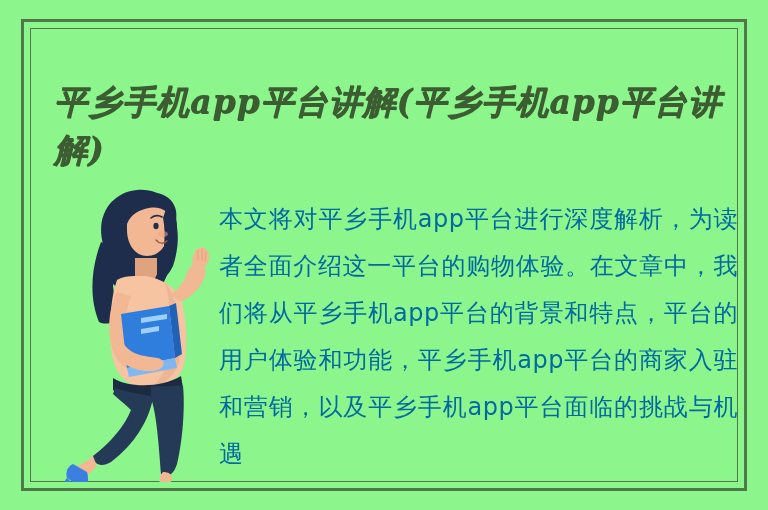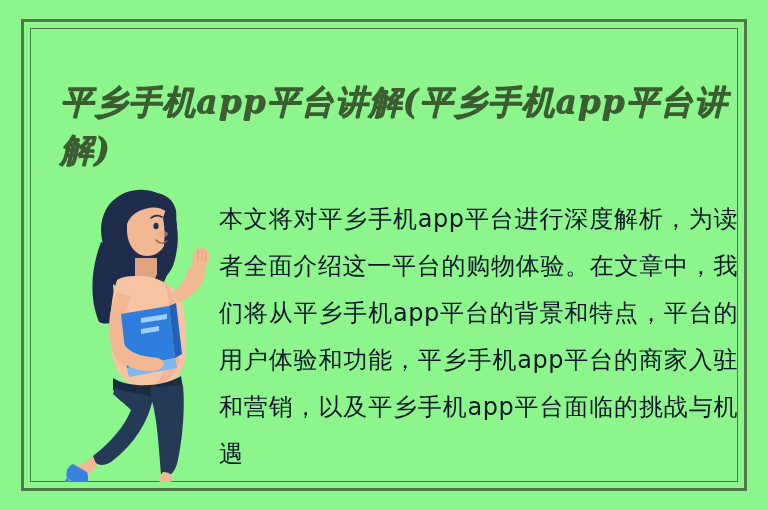--- a/index.html
+++ b/index.html
@@ -32,21 +32,21 @@
     top: 28px;
     width: 708px;
     height: 454px;
     border: 1.5px solid #4e7a4a;
     box-sizing: border-box;
   }
 
   
   #title {
     position: absolute;
-    left: 60px;
+    left: 54px;
     top: 56px;
     width: 690px;
     color: #3c5c32;
     font-family: "DejaVu Serif", "Liberation Serif", serif;
     font-size: 33px;
     font-weight: 700;
     font-style: italic;
     line-height: 1.45;
     letter-spacing: 1px;
     text-shadow: 0.5px 0.5px 0 #3c5c32;
@@ -56,21 +56,21 @@
   
   #body-panel {
     position: absolute;
     left: 219px;
     top: 172px;
     width: 519px;
     height: 310px;
     box-sizing: border-box;
   }
   #body-text {
-    color: #0f172a;
+    color: #0369a1;
     font-family: "DejaVu Sans", "Liberation Sans", sans-serif;
     font-size: 24px;
     line-height: 47px;
     letter-spacing: 0.5px;
     text-align: justify;
     text-align-last: left;
   }
 
   
   #illustration {

